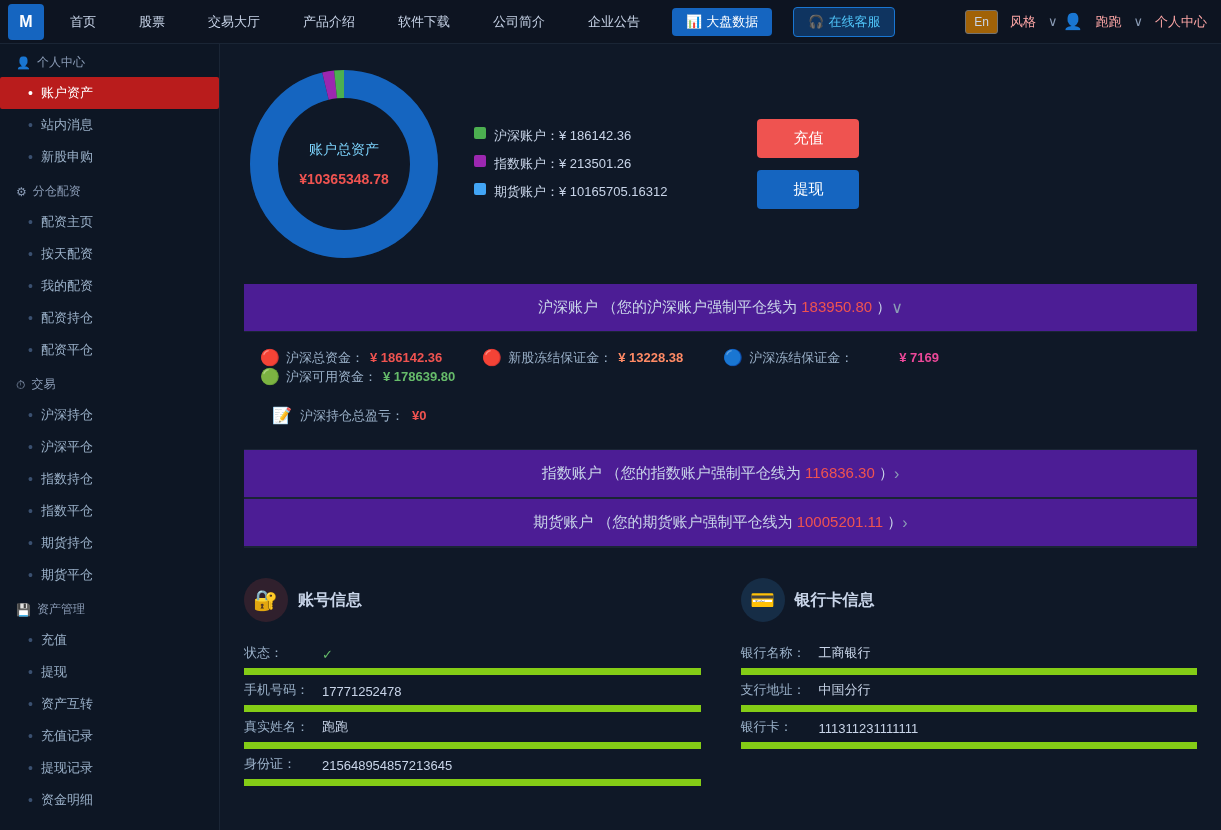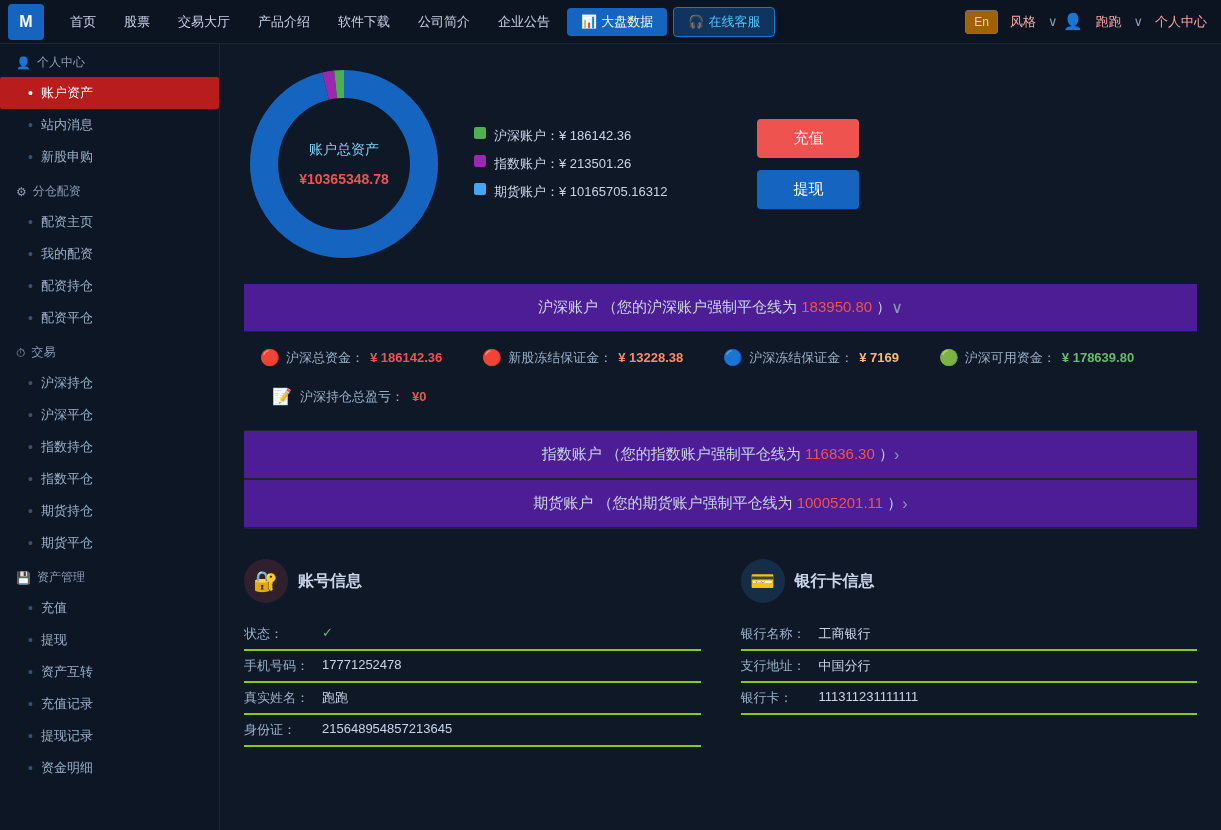--- a/index.html
+++ b/index.html
@@ -1,21 +1,21 @@
 <!DOCTYPE html>
 <html><head>
   <meta charset="utf-8">
   <style>
     * { margin: 0; padding: 0; box-sizing: border-box; }
     body { background: #0d1421; color: #c8d4e8; font-family: 'Microsoft YaHei', Arial, sans-serif; font-size: 13px; width: 1221px; min-height: 830px; overflow-x: hidden; }
 
     
     .topnav { background: #0d1421; display: flex; align-items: center; height: 44px; padding: 0 8px; border-bottom: 1px solid #1a2535; }
     .topnav-logo { width: 36px; height: 36px; background: #1565c0; border-radius: 4px; display: flex; align-items: center; justify-content: center; color: #fff; font-weight: bold; font-size: 16px; margin-right: 12px; }
-    .topnav-links { display: flex; align-items: center; gap: 0; flex: 1; }
+    .topnav-links { display: flex; align-items: center; gap: 15px; flex: 1; }
     .topnav-link { color: #c8d4e8; padding: 0 14px; height: 44px; display: flex; align-items: center; font-size: 13px; cursor: pointer; white-space: nowrap; }
     .topnav-btn { display: flex; align-items: center; gap: 4px; padding: 5px 14px; border-radius: 4px; font-size: 13px; cursor: pointer; margin: 0 3px; }
     .btn-market { background: #1565c0; color: #fff; }
     .btn-service { background: #0f3460; color: #4fc3f7; border: 1px solid #1976d2; }
     .topnav-right { display: flex; align-items: center; gap: 6px; margin-left: auto; }
     .lang-btn { background: #a16207; border: 1px solid #737373; color: #c8d4e8; padding: 4px 8px; border-radius: 3px; font-size: 12px; cursor: pointer; }
     .topnav-user { color: #fca5a5; font-size: 13px; cursor: pointer; padding: 0 6px; }
 
     
     .layout { display: flex; height: calc(830px - 44px); }
@@ -51,40 +51,40 @@
     .chevron { color: #8a9bb5; font-size: 16px; }
 
     .account-details { padding: 16px; background: #0f1827; border-bottom: 1px solid #1a2535; }
     .account-stats { display: flex; align-items: center; gap: 0; flex-wrap: wrap; margin-bottom: 12px; }
     .stat-item { display: flex; align-items: center; gap: 6px; margin-right: 40px; font-size: 13px; }
     .stat-icon { font-size: 16px; }
     .stat-label { color: #9ab0c8; }
     .stat-value { font-weight: bold; }
     .stat-value.red { color: #ef5350; }
     .stat-value.orange { color: #ff8a65; }
-    .stat-value.blue { color: #fdba74; }
+    .stat-value.blue { color: #ec4899; margin-left: 40px; }
     .stat-value.green { color: #66bb6a; }
 
     .total-profit { display: flex; align-items: center; gap: 8px; padding: 8px 12px; }
     .profit-icon { font-size: 16px; color: #42a5f5; }
     .profit-label { color: #9ab0c8; font-size: 13px; }
     .profit-value { color: #ef5350; font-size: 13px; font-weight: bold; }
 
     
     .section-collapsed { border-bottom: 1px solid #1a2535; }
 
     
     .bottom-info { display: flex; gap: 40px; padding: 20px 0; margin-top: 10px; }
     .info-box { flex: 1; }
     .info-box-header { display: flex; align-items: center; gap: 10px; margin-bottom: 16px; }
     .info-box-icon { width: 44px; height: 44px; border-radius: 50%; display: flex; align-items: center; justify-content: center; font-size: 20px; }
     .icon-account { background: rgba(239,83,80,0.15); color: #ef5350; }
     .icon-bank { background: rgba(66,165,245,0.15); color: #42a5f5; }
     .info-box-title { font-size: 16px; color: #c8d4e8; font-weight: bold; }
-    .info-row { display: flex; align-items: flex-start; gap: 8px; padding: 6px 0; font-size: 13px; color: #9ab0c8; border-bottom: 2px solid #84cc16; }
+    .info-row { display: flex; align-items: flex-end; gap: 8px; padding: 6px 0; font-size: 13px; color: #9ab0c8; border-bottom: 7px solid #84cc16; }
     .info-row-label { min-width: 70px; }
     .info-row-value { color: #c8d4e8; }
     .info-row-check { color: #66bb6a; }
 
     
     .donut-svg { width: 200px; height: 200px; }
   </style>
 </head>
 <body>
 
@@ -127,20 +127,21 @@
     </div>
     <div class="sidebar-item active">账户资产</div>
     <div class="sidebar-item">站内消息</div>
     <div class="sidebar-item">新股申购</div>
 
     <div class="sidebar-section-header">
       <span>⚙</span>
       <span>分仓配资</span>
     </div>
     <div class="sidebar-item">配资主页</div>
+    <div class="sidebar-item">按天配资</div>
     <div class="sidebar-item">我的配资</div>
     <div class="sidebar-item">配资持仓</div>
     <div class="sidebar-item">配资平仓</div>
 
     <div class="sidebar-section-header">
       <span>⏱</span>
       <span>交易</span>
     </div>
     <div class="sidebar-item">沪深持仓</div>
     <div class="sidebar-item">沪深平仓</div>

